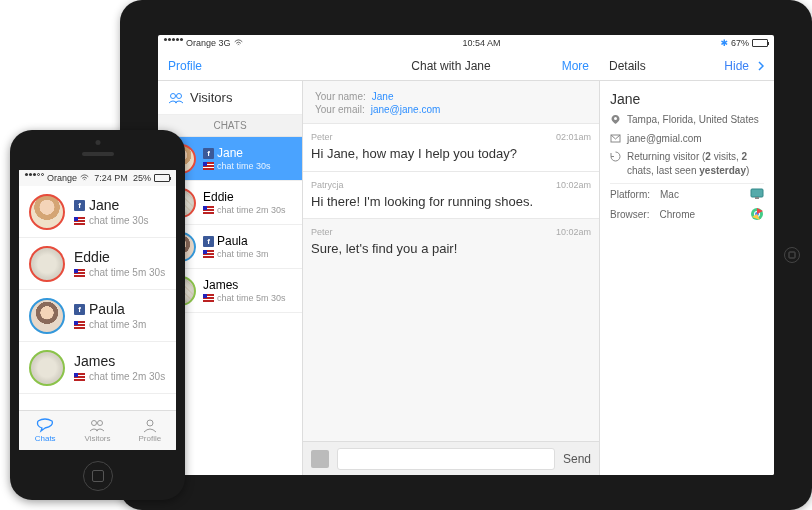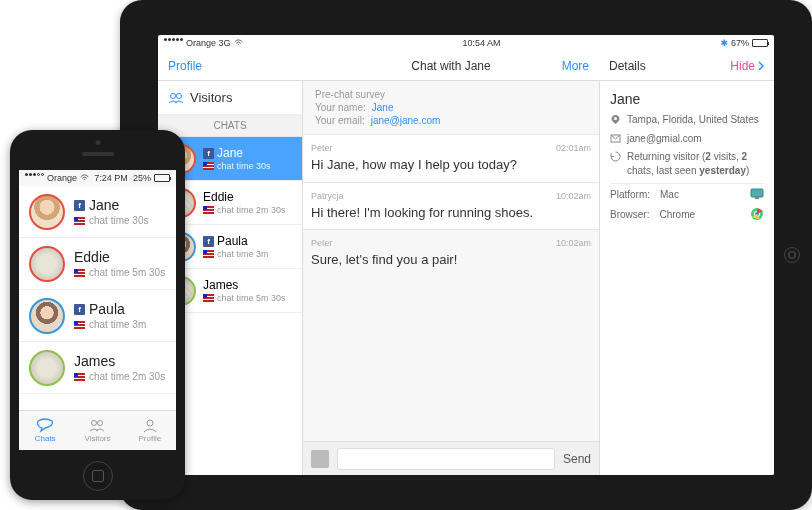--- a/index.html
+++ b/index.html
@@ -24,21 +24,21 @@
 .batt{width:16px;height:8px;border:.7px solid #333;border-radius:1px;position:relative}
 .batt::after{content:"";position:absolute;right:-2px;top:2px;width:1px;height:3px;background:#333}
 .batt-fill{height:100%;background:#333;width:67%}
 
 .navbar{height:30px;display:flex;border-bottom:1px solid #ddd}
 .navcol{display:flex;align-items:center;padding:0 10px;font-size:12px}
 .nav-l{width:145px;color:#2e8fff}
 .nav-c{flex:1;justify-content:center;position:relative;color:#333}
 .nav-c .more{position:absolute;right:10px;color:#2e8fff}
 .nav-r{width:175px;justify-content:space-between;color:#333}
-.nav-r .hide{color:#ec4899;display:flex;align-items:center;gap:2px}
+.nav-r .hide{color:#3b82f6;display:flex;align-items:center;gap:8px}
 
 .ipad-body{flex:1;display:flex;min-height:0}
 
 
 .sidebar{width:145px;border-right:1px solid #ddd;display:flex;flex-direction:column;background:#fff}
 .visitors-hdr{height:34px;display:flex;align-items:center;gap:6px;padding:0 10px;font-size:13px;color:#333;border-bottom:1px solid #eee}
 .vis-icon{width:16px;height:12px}
 .chats-hdr{height:22px;background:#f2f2f2;display:flex;align-items:center;justify-content:center;font-size:10px;color:#888;border-bottom:1px solid #e5e5e5}
 .chat-item{height:44px;display:flex;align-items:center;gap:7px;padding:0 8px;border-bottom:1px solid #eee;cursor:pointer}
 .chat-item.sel{background:#4aa3ff;color:#fff}
@@ -211,21 +211,20 @@
                   <span class="flag"></span>
                   <span>chat time 5m 30s</span>
                 </div>
               </div>
             </div>
           </div>
       </div>
 
       <div class="chatarea">
         <div class="survey">
-          <div>Pre-chat survey</div>
           <div class="survey-row">
               <span>Your name:</span>
               <span class="val">Jane</span>
             </div>
           <div class="survey-row">
               <span>Your email:</span>
               <span class="val">jane@jane.com</span>
             </div>
         </div>
         <div id="msglist">

